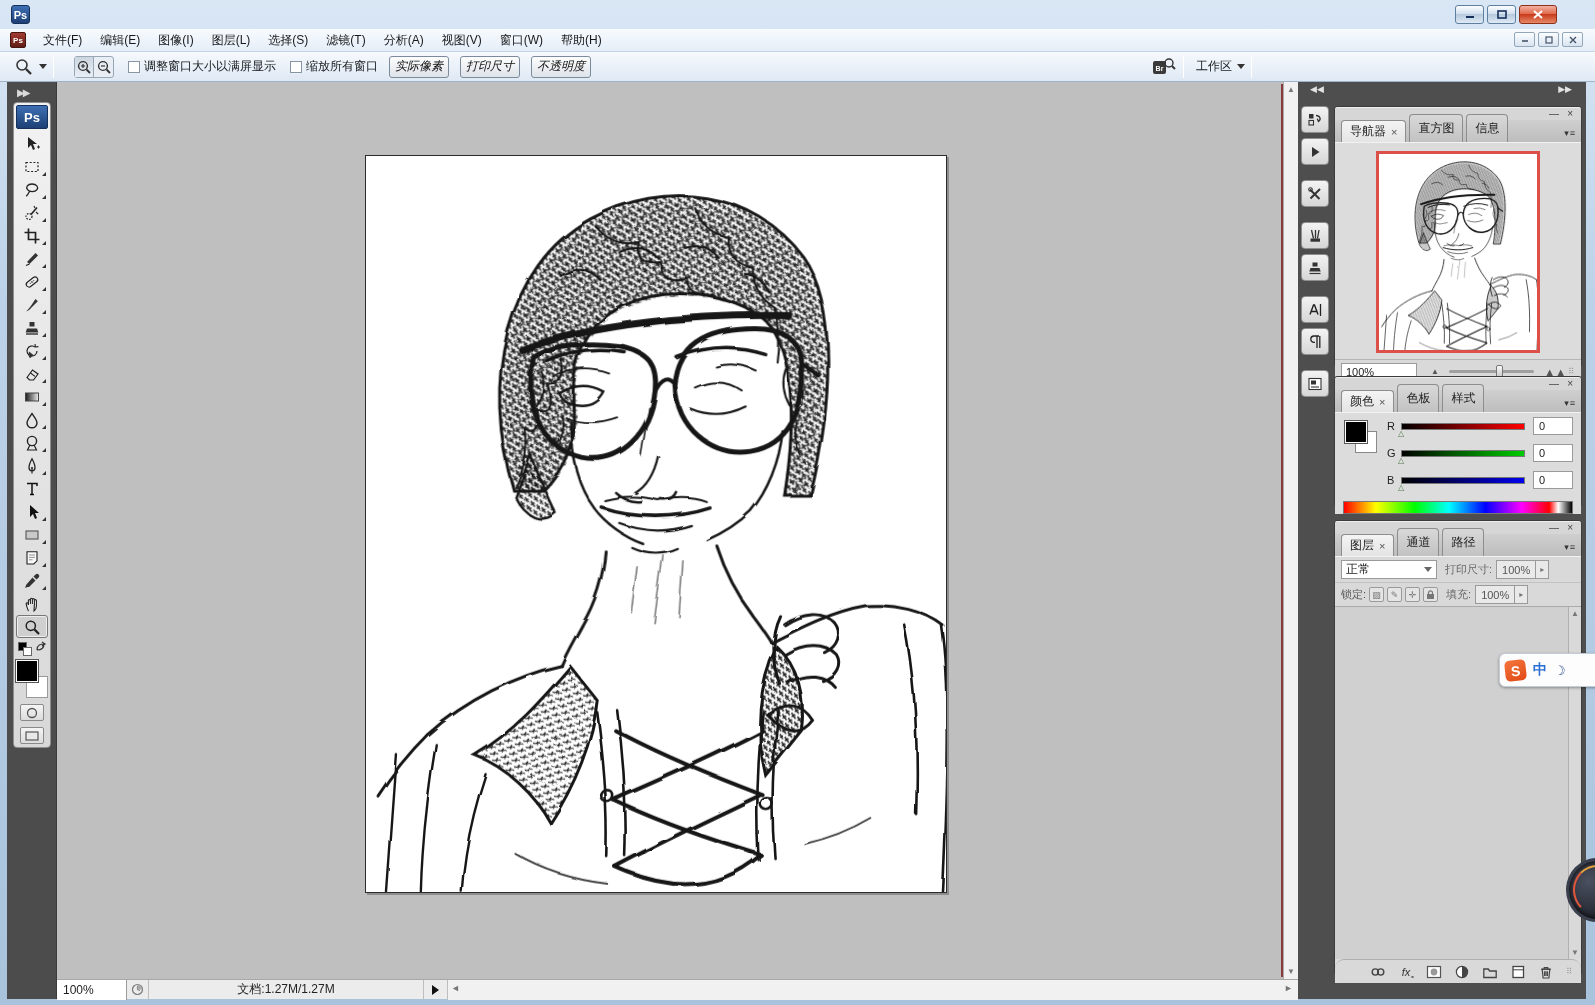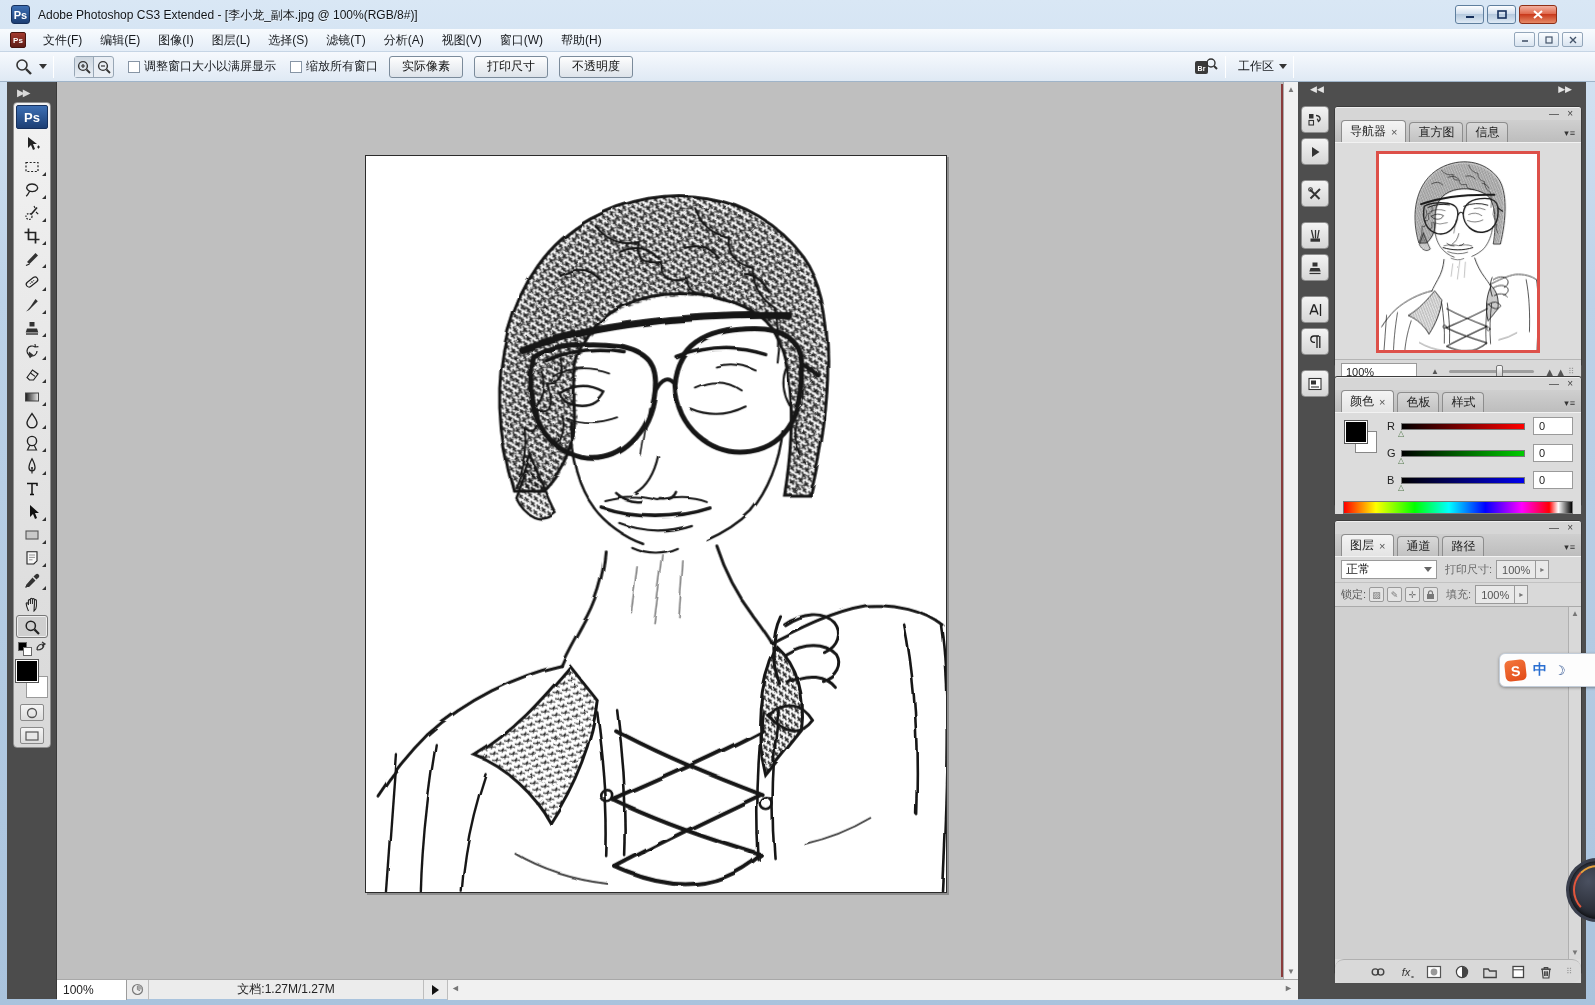--- a/index.html
+++ b/index.html
@@ -32,23 +32,23 @@
 
   .optionsbar{left:0;top:52px;width:1595px;height:30px;
     background:linear-gradient(180deg,#f6f9fd,#dfe9f4);border-bottom:1px solid #9fb4c9;display:flex;align-items:center;}
   .sep{width:1px;height:22px;background:#b4c3d3;border-right:1px solid #fff;margin:0 6px;}
   .opt-toolicon{display:flex;align-items:center;margin-left:14px;}
   .mini-group{display:flex;border:1px solid #98a7b6;border-radius:3px;background:#e9eef4;margin-left:14px;}
   .mini-zoom{width:19px;height:20px;display:flex;align-items:center;justify-content:center;}
   .mini-zoom.pressed{background:linear-gradient(180deg,#cdd6df,#e8eef5);border-right:1px solid #98a7b6;}
   .chk{display:flex;align-items:center;font-size:12px;color:#16191d;margin-left:14px;white-space:nowrap;}
   .chk .box{width:12px;height:12px;border:1px solid #8795a5;background:#fff;margin-right:4px;}
-  .optbtn{height:22px;padding:0 12px;margin-left:11px;font-size:12px;color:#111;
+  .optbtn{height:22px;padding:0 5px;margin-left:11px;font-size:12px;color:#111;
     border:1px solid #7b8b9b;border-radius:3px;background:linear-gradient(180deg,#fefefe,#dde3ea);
-    display:flex;align-items:center;white-space:nowrap;}
+    display:flex;align-items:center;white-space:nowrap;font-style:italic;}
   .bridge-btn{width:26px;height:20px;margin-left:560px;display:flex;align-items:center;justify-content:center;}
   .ws{display:flex;align-items:center;font-size:12px;color:#16191d;margin-left:6px;white-space:nowrap;}
   .arrow-dn{width:0;height:0;border-left:4px solid transparent;border-right:4px solid transparent;border-top:5px solid #333;margin-left:5px;}
 
   
   .tooldock{left:7px;top:82px;width:50px;height:917px;background:#4c4c4c;border-right:1px solid #3a3a3a;}
   .dock-expand{left:17px;top:87px;color:#d9d9d9;font-size:10px;letter-spacing:-2px;}
   .toolbox{left:13px;top:102px;width:38px;height:646px;border:1px solid #8f8f8f;border-radius:4px;
     background:linear-gradient(180deg,#f2f2f2,#d8d8d8);padding:2px 1px;}
   .ps-tile{width:32px;height:24px;margin:0 auto 3px auto;border-radius:2px;
@@ -93,21 +93,21 @@
   .strip-btn{width:28px;height:27px;margin-bottom:5px;border:1px solid #8f8f8f;border-radius:4px;
     background:linear-gradient(180deg,#f3f3f3,#d6d6d6);display:flex;align-items:center;justify-content:center;}
   .strip-gap{height:10px;}
 
   .panel{position:absolute;left:1334px;width:248px;background:#d6d6d6;border:1px solid #3c3c3c;border-radius:3px;
     box-shadow:inset 0 1px 0 #efefef;}
   .panel-top{position:relative;height:13px;}
   .panel-top .mini{position:absolute;top:2px;font-size:10px;line-height:9px;color:#444;}
   .tabs{position:relative;display:flex;align-items:flex-end;height:22px;padding-left:6px;
     background:linear-gradient(180deg,#cfcfcf,#bdbdbd);}
-  .tab{height:20px;padding:0 8px;font-size:12px;color:#222;display:flex;align-items:center;
+  .tab{height:28px;padding:0 8px;font-size:12px;color:#222;display:flex;align-items:center;
     border:1px solid #8d8d8d;border-bottom:none;border-radius:4px 4px 0 0;background:linear-gradient(180deg,#d8d8d8,#c2c2c2);margin-right:3px;white-space:nowrap;}
   .tab.active{background:linear-gradient(180deg,#f4f4f4,#e4e4e4);height:22px;}
   .tab .x{margin-left:5px;color:#555;font-size:11px;}
   .panel-menu{position:absolute;right:5px;bottom:4px;font-size:9px;color:#333;letter-spacing:1px;}
   .panel-body{background:#dcdcdc;border-top:1px solid #f2f2f2;}
 
   
   .nav-thumb{position:relative;margin:8px auto 6px auto;width:164px;height:202px;background:#fff;}
   .nav-thumb svg{display:block;width:100%;height:100%;}
   .nav-viewbox{position:absolute;left:0;top:0;right:0;bottom:0;border:3px solid #dd5049;}
@@ -260,21 +260,20 @@
         <path d="M150,700 q40,24 92,30 M440,690 q36,-8 66,-26" stroke-width="2" opacity="0.8"></path>
       </g>
     </g>
   </defs>
 </svg>
 
 <div id="app">
 
   <div class="abs titlebar">
     <div class="abs app-icon">Ps</div>
-    <div class="abs title-text">Adobe Photoshop CS3 Extended - [李小龙_副本.jpg @ 100%(RGB/8#)]</div>
     <div class="abs winbtn" style="left:1455px;width:29px">
       <svg width="10" height="9">
           <path d="M1,7 H9" stroke="#16305c" stroke-width="2"></path>
         </svg>
     </div>
     <div class="abs winbtn" style="left:1487px;width:29px">
       <svg width="10" height="9">
           <rect x="1" y="1" width="8" height="7" fill="none" stroke="#16305c" stroke-width="1.6"></rect>
         </svg>
     </div>

